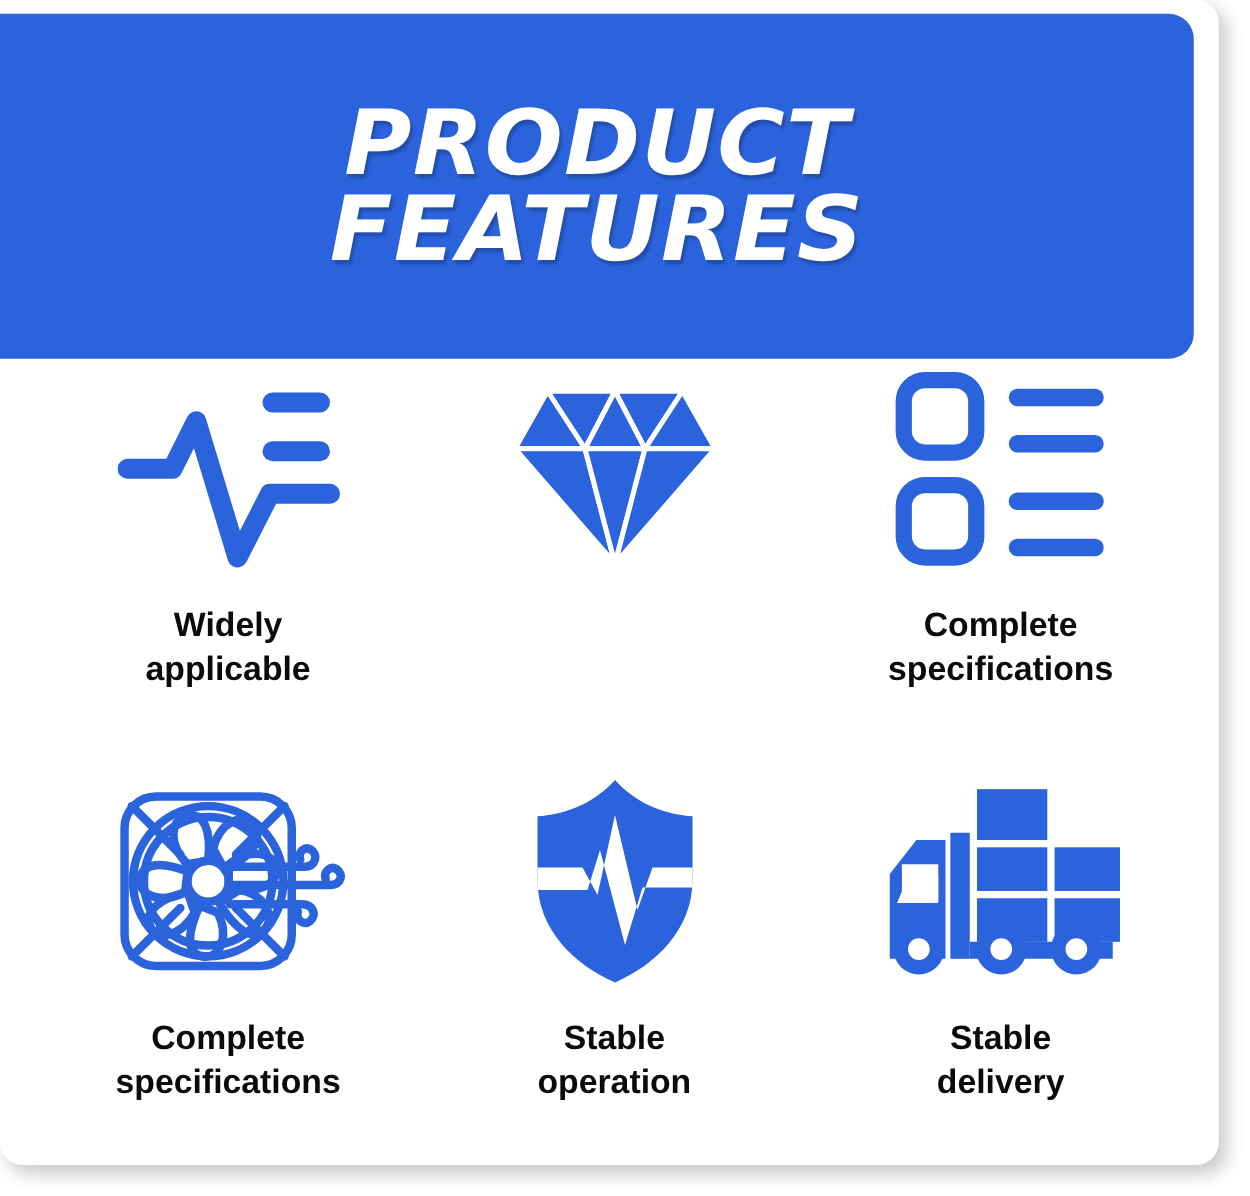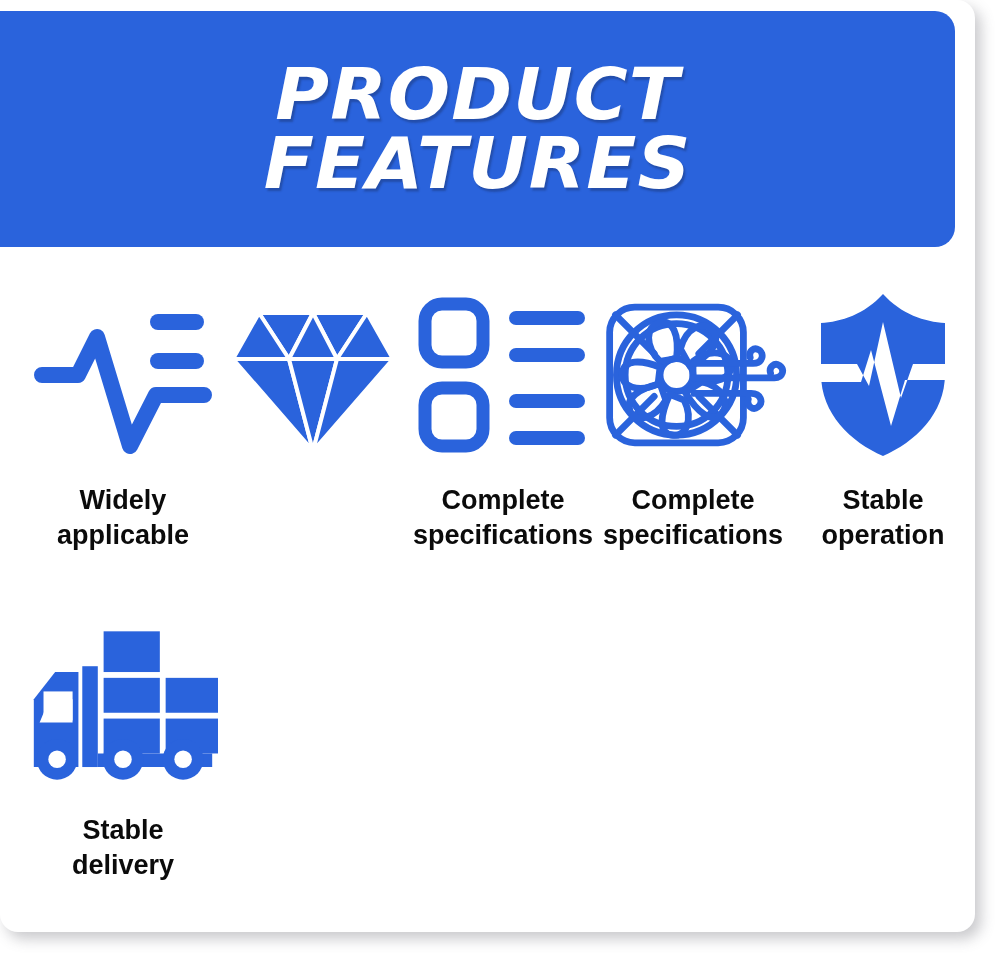--- a/index.html
+++ b/index.html
@@ -22,21 +22,21 @@
     border-radius: 0 18px 18px 18px;
     box-shadow: 6px 7px 14px rgba(90, 90, 100, 0.32);
   }
 
   
   #header-banner {
     position: absolute;
     left: 0;
     top: 11px;
     width: 955px;
-    height: 236px;
+    height: 276px;
     background: #2a63dc;
     border-radius: 0 20px 20px 0;
     display: flex;
     align-items: center;
     justify-content: center;
   }
 
   #header-title {
     color: #ffffff;
     font-family: "DejaVu Sans", sans-serif;
@@ -52,21 +52,21 @@
   }
 
   
   #feature-grid {
     position: absolute;
     left: 0;
     top: 258px;
     width: 955px;
     height: 660px;
     display: grid;
-    grid-template-columns: repeat(5, 1fr);
+    grid-template-columns: repeat(3, 1fr);
     grid-template-rows: repeat(2, 1fr);
     align-items: start;
     padding-left: 28px;
   }
 
   .feature-cell {
     display: flex;
     flex-direction: column;
     align-items: center;
     justify-content: flex-start;

